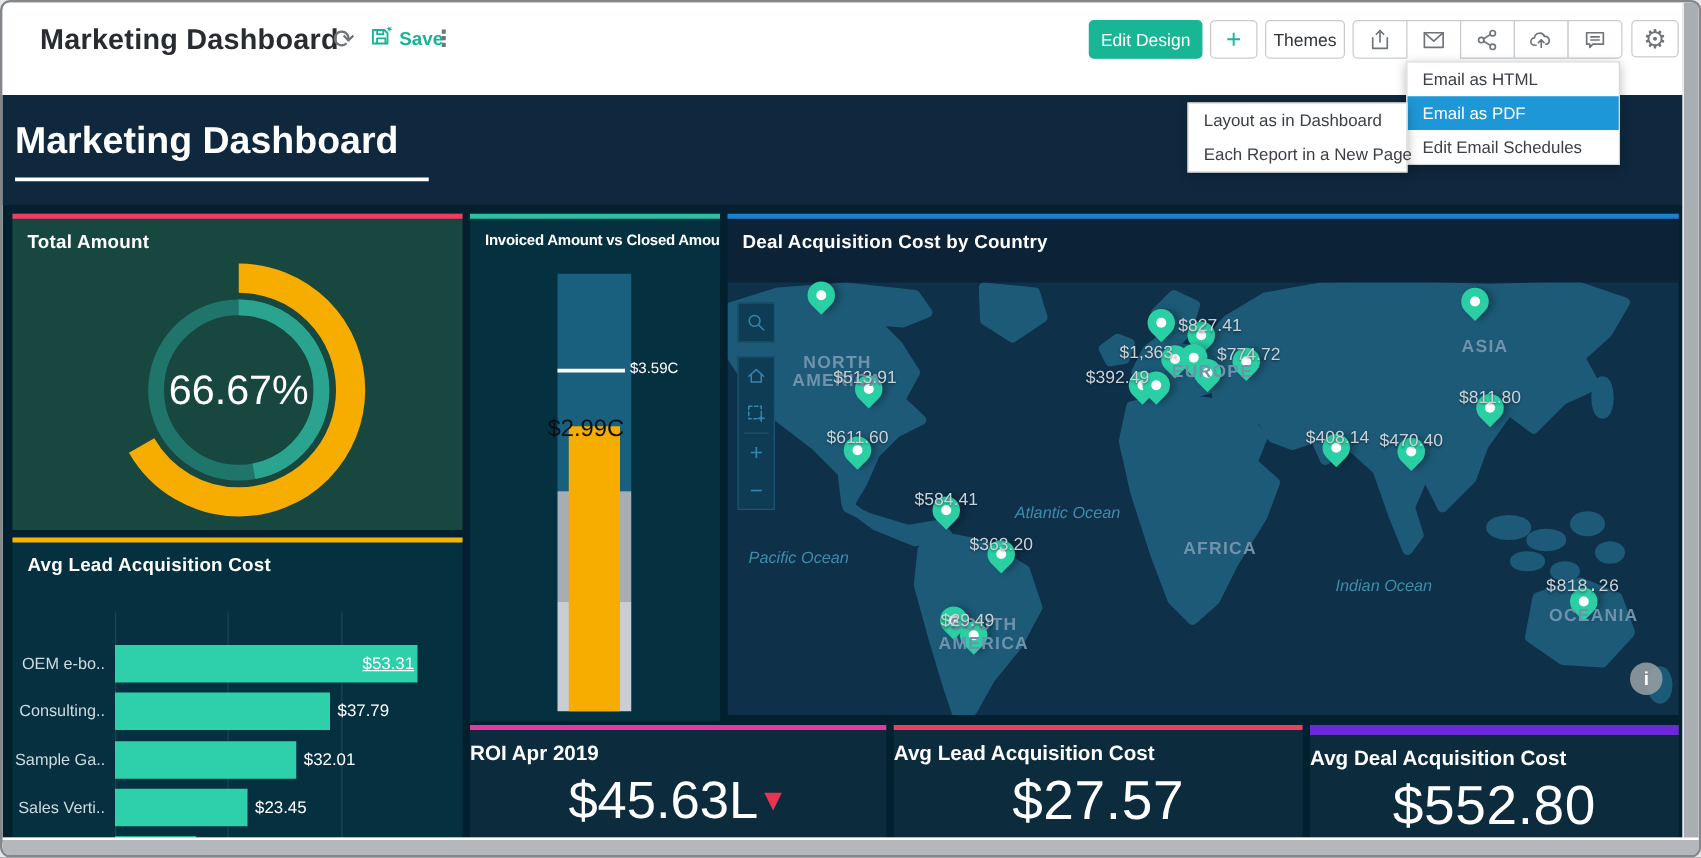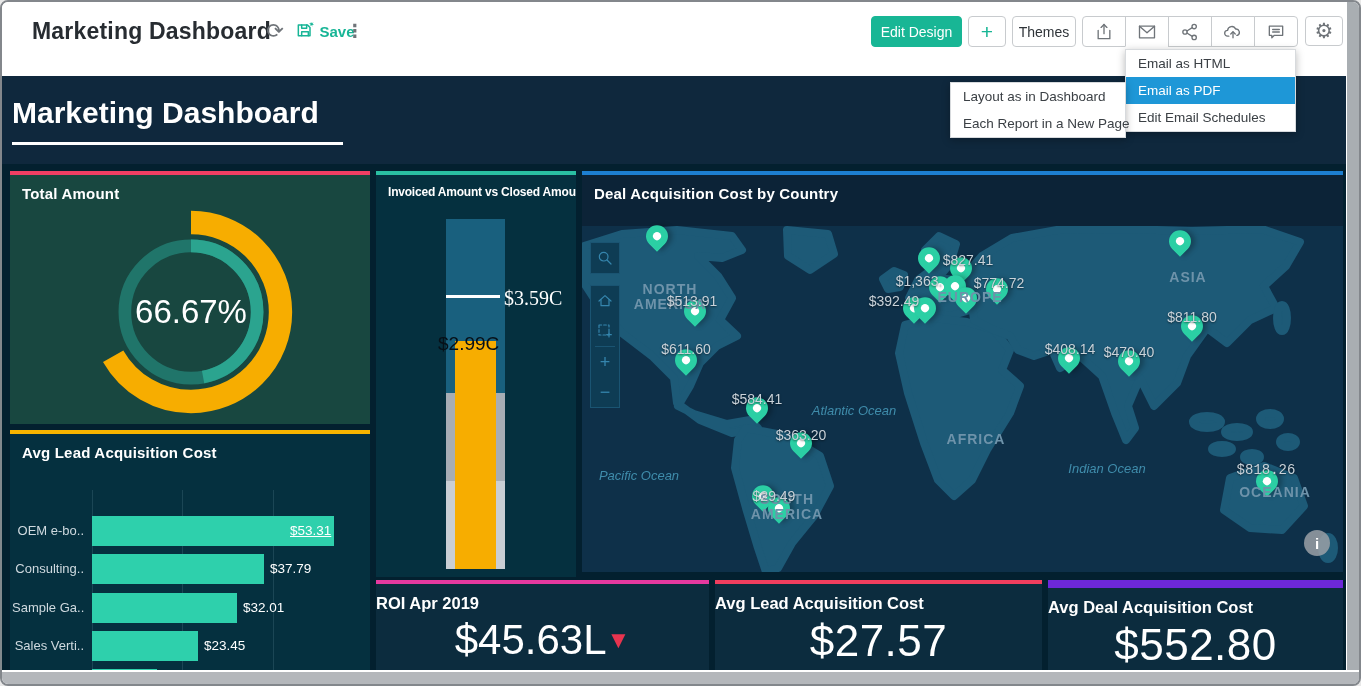--- a/index.html
+++ b/index.html
@@ -45,21 +45,21 @@
   #gauge-val{position:absolute;left:0;top:0;width:100%;height:100%;display:flex;align-items:center;justify-content:center;color:#fff;font-size:33px;}
 
   #w-bullet{left:374px;top:169px;width:200px;height:406px;background:#05303f;border-top:4px solid #2abfa2;}
   #w-bullet .w-title{font-size:12px;letter-spacing:-.2px;white-space:nowrap;}
   .bl{position:absolute;}
   .bl-range-hi{left:70px;top:44px;width:59px;height:174px;background:#19607e;}
   .bl-range-mid{left:70px;top:218px;width:59px;height:88px;background:#a7adb5;}
   .bl-range-lo{left:70px;top:306px;width:59px;height:88px;background:#c9ced4;}
   .bl-measure{left:79px;top:166px;width:41px;height:228px;background:#f7ad00;}
   .bl-target{left:70px;top:120px;width:54px;height:3px;background:#fff;}
-  .bl-target-label{left:128px;top:112px;color:#fff;font-size:20px;font-family:Liberation Serif, serif;}
+  .bl-target-label{left:128px;top:112px;color:#fff;font-size:12px;}
   .bl-measure-label{left:62px;top:158px;color:#071018;font-size:19px;font-weight:500;}
 
   #w-map{left:580px;top:169px;width:761px;height:401px;background:#0c2337;border-top:4px solid #1d7fd1;}
   #map-canvas{position:absolute;left:0;top:51px;width:761px;height:350px;background:#0e3049;}
   .map-label{position:absolute;transform:translate(-50%,-50%);text-align:center;white-space:nowrap;}
   .map-label.region{color:#6e93aa;font-weight:700;font-size:14px;letter-spacing:1px;line-height:15px;}
   .map-label.ocean{color:#3f8cab;font-style:italic;font-size:13px;}
   .pin{position:absolute;width:22px;height:22px;background:#2bcfa4;border-radius:50% 50% 50% 0;transform:translate(-50%,-90%) rotate(-45deg);box-shadow:3px 3px 5px rgba(0,0,0,.25);}
   .pin::after{content:'';position:absolute;left:7px;top:7px;width:8px;height:8px;border-radius:50%;background:#fff;}
   .pin-label{position:absolute;transform:translate(-50%,-50%);color:#c9d2d9;font-size:14px;white-space:nowrap;text-shadow:0 1px 2px rgba(0,0,0,.5);}
@@ -262,21 +262,21 @@
         <div class="map-label region" style="left: 205px; top: 332px;">
           <div>SOUTH</div>
           <div>AMERICA</div>
         </div>
         <div class="map-label region" style="left: 693px; top: 317px;">
           <div>OCEANIA</div>
         </div>
         <div class="map-label ocean" style="left: 260px; top: 235px; margin-left: 12px;">
           <div>Atlantic Ocean</div>
         </div>
-        <div class="map-label ocean" style="left: 57px; top: 271px; margin-top: 29px;">
+        <div class="map-label ocean" style="left: 57px; top: 271px;">
           <div>Pacific Ocean</div>
         </div>
         <div class="map-label ocean" style="left: 525px; top: 293px;">
           <div>Indian Ocean</div>
         </div>
         <div class="pin-label" style="left: 110px; top: 126px;">$513.91</div>
         <div class="pin-label" style="left: 104px; top: 174px;">$611.60</div>
         <div class="pin-label" style="left: 175px; top: 224px;">$584.41</div>
         <div class="pin-label" style="left: 219px; top: 260px;">$363.20</div>
         <div class="pin-label" style="left: 192px; top: 321px;">$29.49</div>

